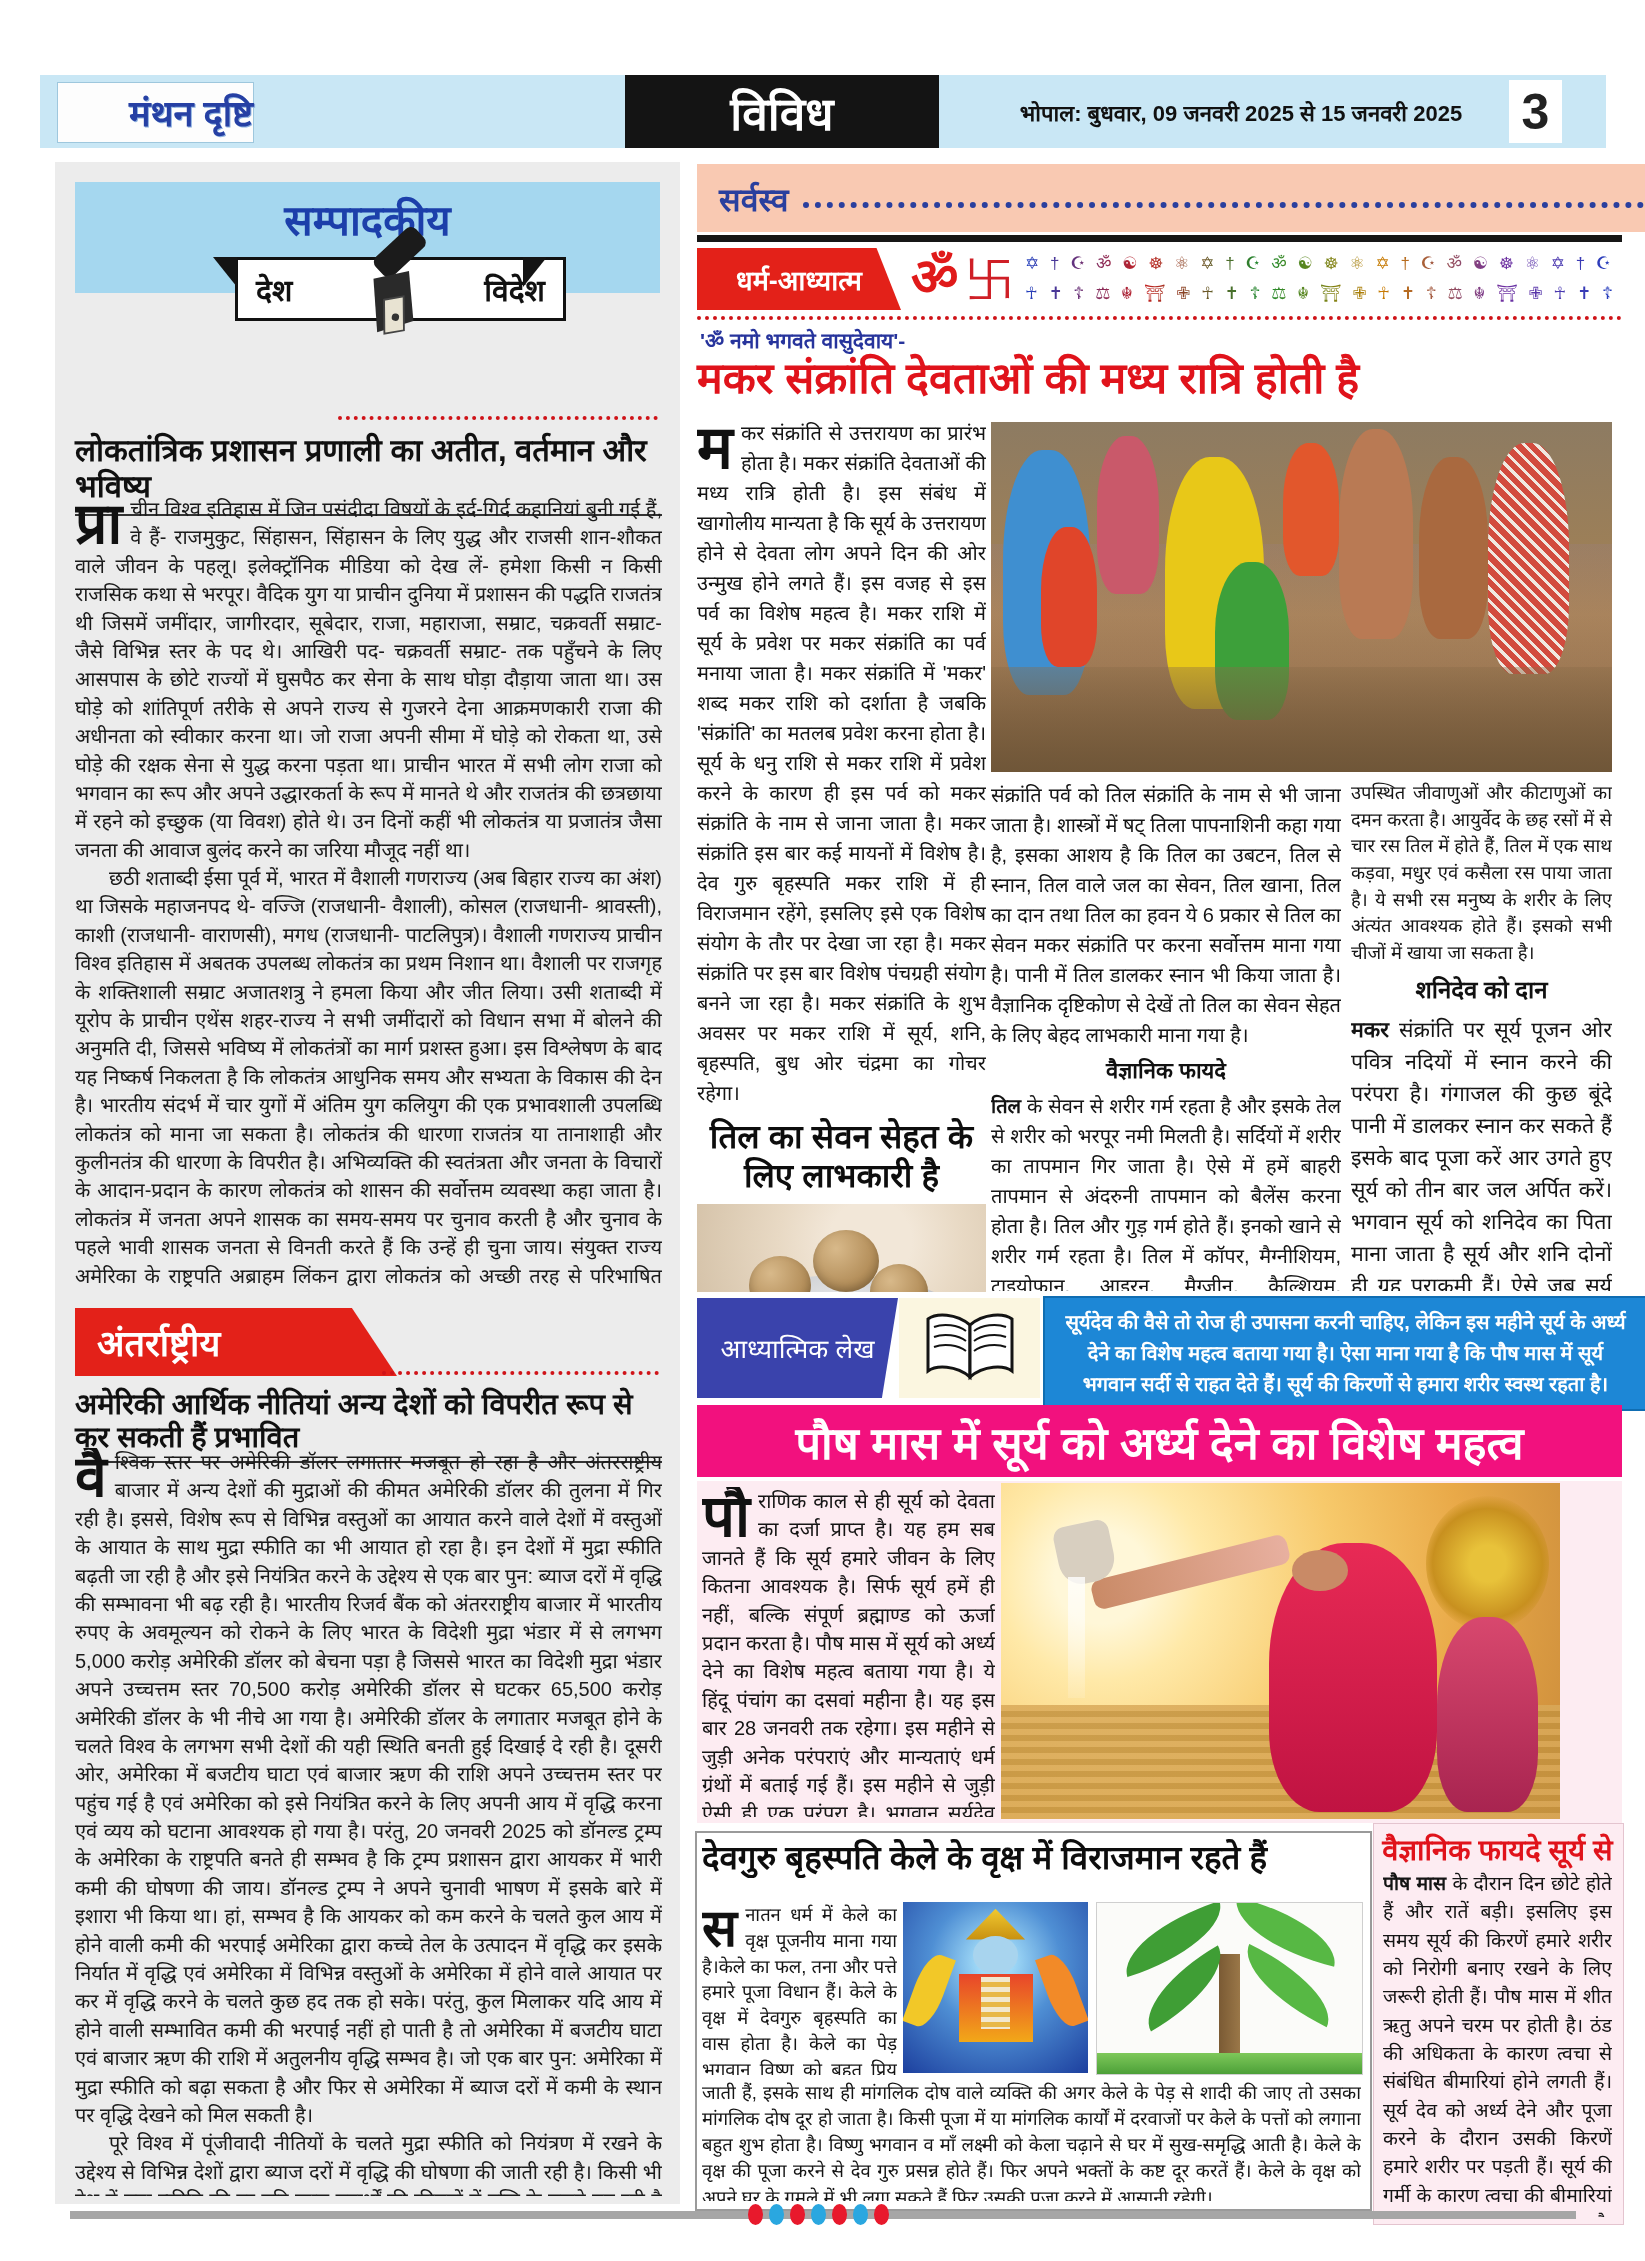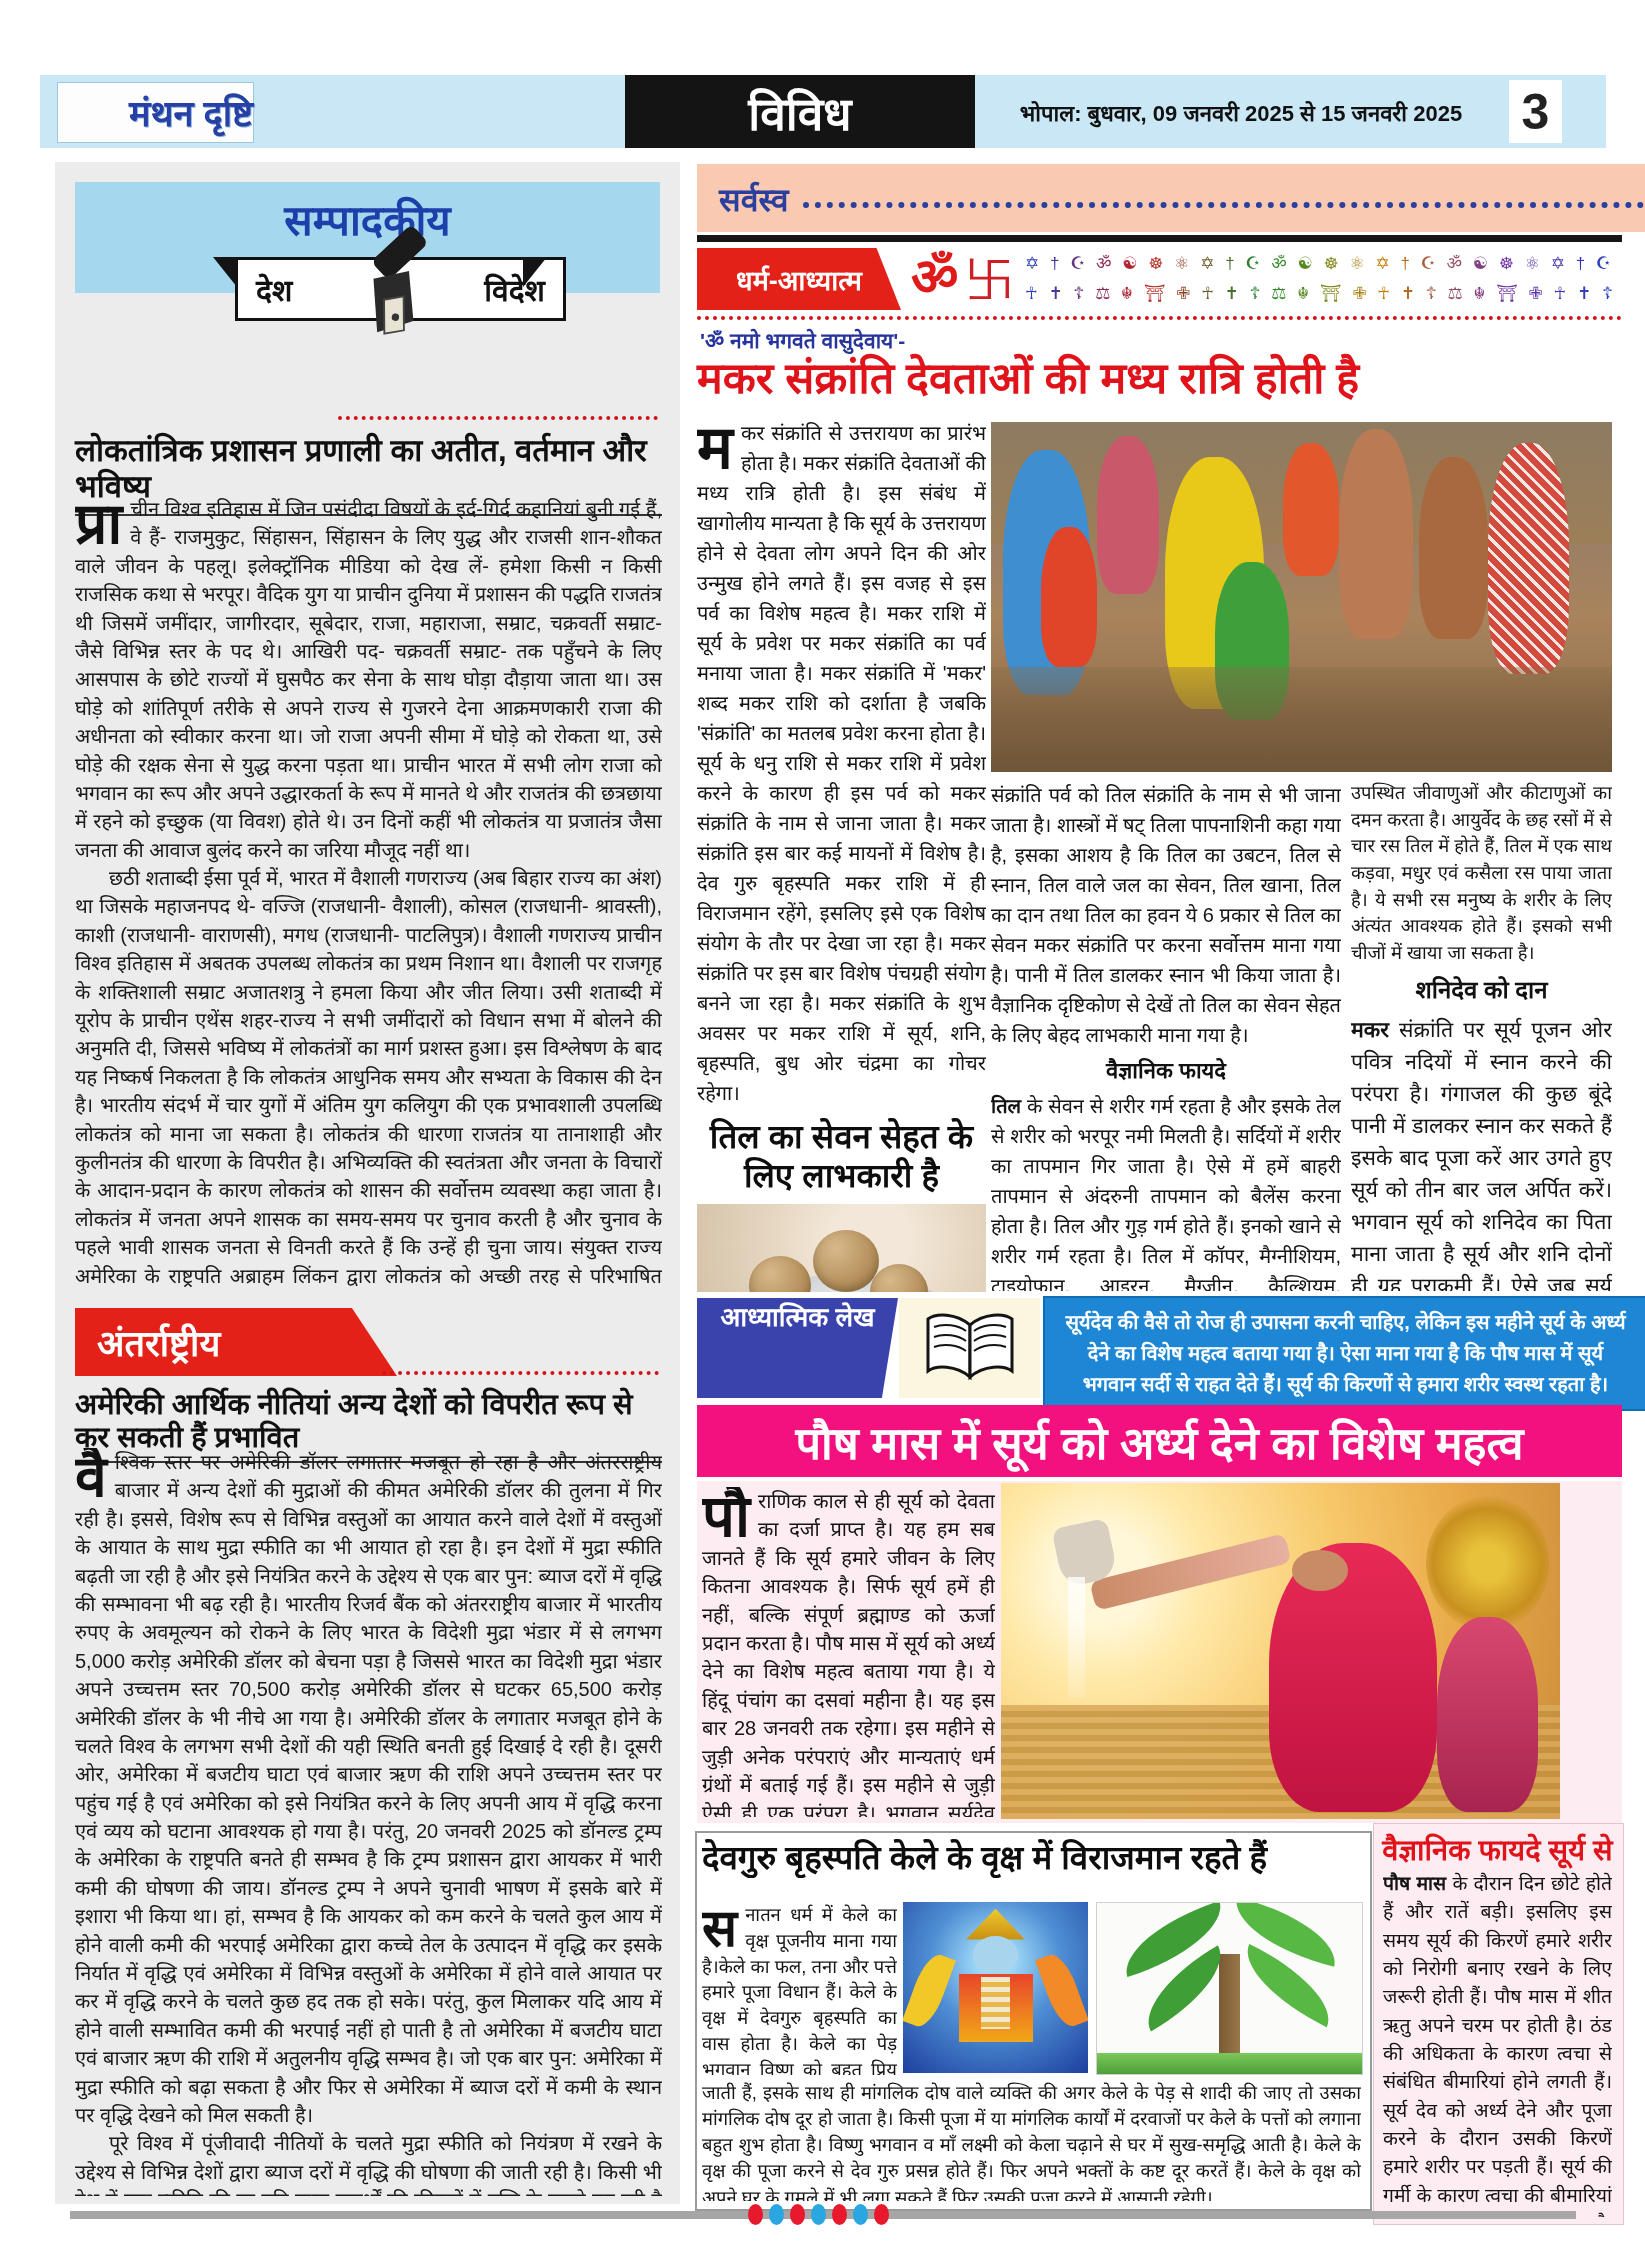--- a/index.html
+++ b/index.html
@@ -44,21 +44,21 @@
   .symrow{font-size:17px;letter-spacing:3px;white-space:nowrap;overflow:hidden;
           background:linear-gradient(90deg,#2040c0,#c42020,#1c8c30,#c97b00,#7030a0,#2040c0);
           -webkit-background-clip:text;background-clip:text;color:transparent;}
   .mantra{color:#27349c;font-size:21px;font-weight:bold;}
   .makar-head{color:#e0131b;font-size:43px;font-weight:bold;line-height:1.05;}
   .ncol{font-size:20px;color:#141414;line-height:1.5;}
   .subhead-big{font-weight:bold;color:#0d0d0d;font-size:33px;line-height:1.18;}
   .subhead-c{font-weight:bold;text-align:center;font-size:22px;color:#111;}
   .lead-b{font-weight:bold;}
   
-  .sp-label{background:#3a43ac;color:#fff;font-weight:bold;font-size:26px;display:flex;align-items:flex-start;
+  .sp-label{background:#3a43ac;color:#fff;font-weight:normal;font-size:26px;display:flex;align-items:center;
             justify-content:center;clip-path:polygon(0 0,100% 0,92% 100%,0 100%);}
   .book-box{background:#fbf6e0;display:flex;align-items:center;justify-content:center;}
   .sp-blue{background:#1d87d6;color:#fff;font-weight:bold;font-size:20px;display:flex;align-items:center;
            text-align:center;line-height:1.55;padding:4px 16px;border:2px solid #0f6db2;}
   .pink-head{background:#f2117e;color:#fff;font-weight:bold;font-size:45px;display:flex;align-items:center;
              justify-content:center;}
   .paush-bg{background:#fdecf2;}
   .red-subhead{color:#e0131b;font-weight:bold;font-size:29px;text-align:center;}
   .kela-frame{border:2px solid #9a9a9a;background:#ffffff;}
   
@@ -81,21 +81,21 @@
 </style>
 </head>
 <body>
 
 <div id="page">
 
   <div class="abs hdr-band" style="left:40px;top:75px;width:1566px;height:73px;"></div>
   <div class="abs masthead" style="left:57px;top:82px;width:195px;height:59px;">
     <span>मंथन दृष्टि</span>
   </div>
-  <div class="abs hdr-black" style="left:625px;top:75px;width:350px;height:73px;">
+  <div class="abs hdr-black" style="left:625px;top:75px;width:314px;height:73px;">
     <span>विविध</span>
   </div>
   <div class="abs dateline" style="left:980px;top:75px;width:522px;height:73px;">
     <span>भोपाल: बुधवार, 09 जनवरी 2025 से 15 जनवरी 2025</span>
   </div>
   <div class="abs pagenum" style="left:1509px;top:80px;width:53px;height:63px;">
     <span>3</span>
   </div>
 
   <div class="abs leftcol" style="left:55px;top:162px;width:625px;height:2042px;"></div>

